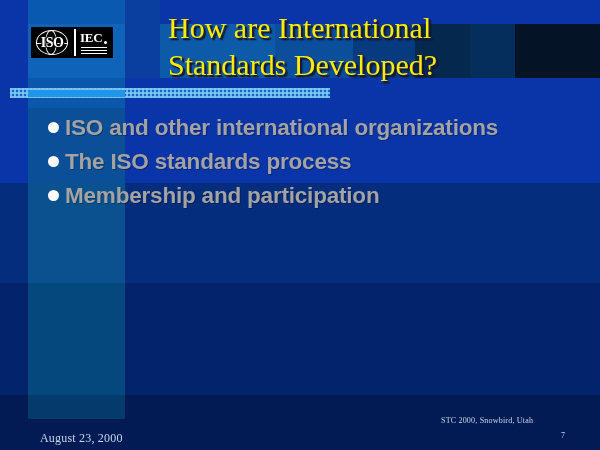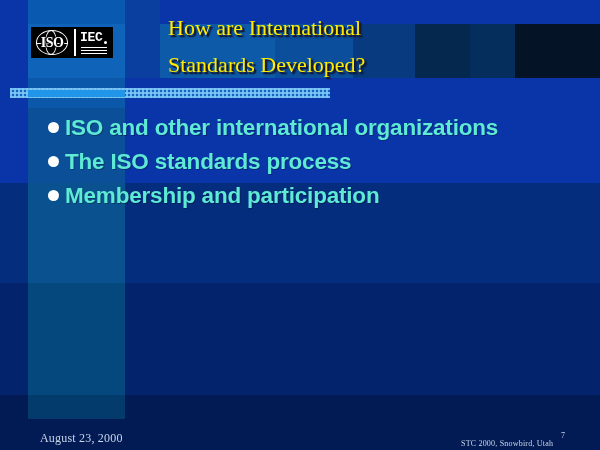--- a/index.html
+++ b/index.html
@@ -130,21 +130,21 @@
     background: #fff;
     margin: 0 4px;
   }
   .iec-mark {
     position: relative;
     width: 30px; height: 27px;
   }
   .iec-word {
     position: absolute; left: 0; top: 1px;
     color: #fff;
-    font-family: Liberation Mono, monospace;
+    font-family: Liberation Serif, serif;
     font-weight: bold;
     font-size: 13px;
     letter-spacing: -0.3px;
   }
   .iec-dot {
     position: absolute; left: 24px; top: 12px;
     width: 3px; height: 3px; border-radius: 50%;
     background: #fff;
   }
   .iec-lines {
@@ -188,21 +188,21 @@
   }
 
   
   .title {
     position: absolute;
     left: 168px;
     top: 9px;
     width: 420px;
     color: #ffec00;
     font-family: "Liberation Serif", serif;
-    font-size: 22px;
+    font-size: 30px;
     line-height: 37px;
     font-weight: normal;
     text-shadow: 2px 2px 0 #1a1a3a, 2px 2px 2px rgba(0,0,0,.85);
     white-space: pre-line;
   }
 
   
   .bullets {
     position: absolute;
     left: 48px;
@@ -216,21 +216,21 @@
   }
   .bullet-dot {
     flex: 0 0 auto;
     width: 11px; height: 11px;
     border-radius: 50%;
     background: #ffffff;
     margin-top: 8px;
     margin-right: 6px;
   }
   .bullet-text {
-    color: #5eead4;
+    color: #a3a3a3;
     font-family: "Liberation Sans", sans-serif;
     font-weight: bold;
     font-size: 22.5px;
     line-height: 28px;
     letter-spacing: -0.2px;
     text-shadow: 1px 1px 0 rgba(0,0,0,.28);
   }
 
   
   .footer-date {
@@ -238,26 +238,25 @@
     left: 40px;
     top: 431px;
     color: #c9d6ea;
     font-family: "Liberation Serif", serif;
     font-size: 12px;
     letter-spacing: .2px;
   }
   .footer-event {
     position: absolute;
     left: 441px;
-    top: 439px;
+    top: 416px;
     color: #c9d6ea;
     font-family: "Liberation Serif", serif;
     font-size: 8px;
     letter-spacing: .2px;
-    margin-left: 20px;
   }
   .footer-page {
     position: absolute;
     left: 561px;
     top: 431px;
     color: #c9d6ea;
     font-family: "Liberation Serif", serif;
     font-size: 8px;
   }
 </style>

